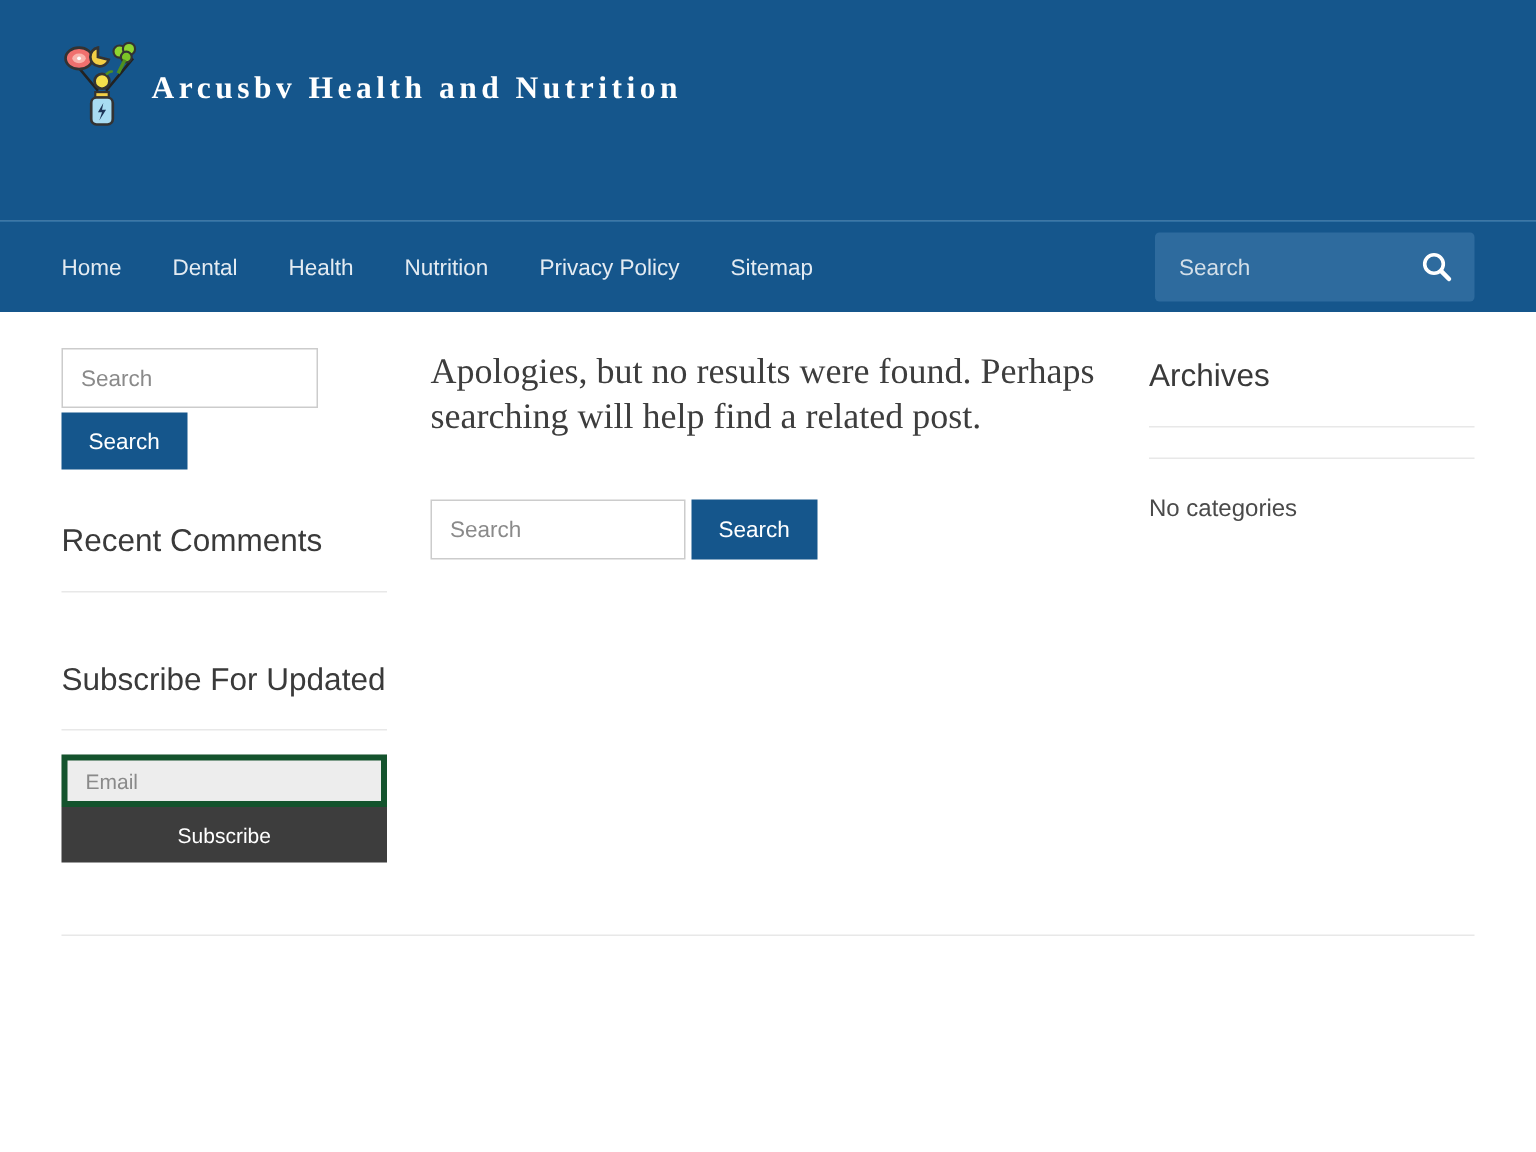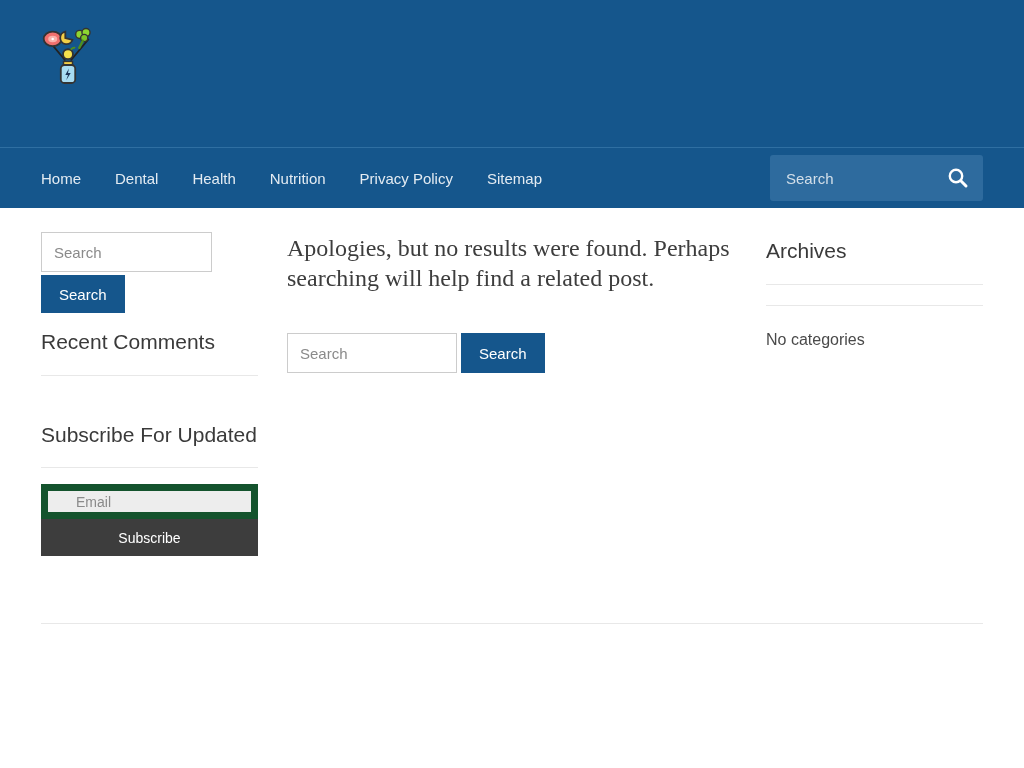--- a/index.html
+++ b/index.html
@@ -111,31 +111,31 @@
     background:#15568c;
     color:#ffffff;
     border:none;
     font-size:15px;
     padding:0 18px;
     height:38px;
     cursor:pointer;
     font-family:"Liberation Sans", sans-serif;
   }
   .left-search-btn { margin-top:3px; }
-  .recent-comments-title { margin-top:17px; }
+  .recent-comments-title { margin-top:36px; }
   .rc-divider { margin-top:21px; }
   .subscribe-title { margin-top:47px; }
   .sub-divider { margin-top:20px; }
   .email-input {
     margin-top:16px;
     width:217px; height:35px;
     background:#ededed;
-    border:7px solid #14532d;
+    border:4px solid #14532d;
     font-size:14px;
-    padding:0 28px;
+    padding:0 12px;
     color:#3d3d3d;
     outline:none;
     display:block;
     font-family:"Liberation Sans", sans-serif;
   }
   .email-input::placeholder { color:#8a8a8a; opacity:1; }
   .subscribe-btn {
     display:block;
     width:217px; height:37px;
     background:#3d3d3d;
@@ -205,20 +205,21 @@
           <path d="M47 14 L42 24" stroke="#4f8f1f" stroke-width="2.6"></path>
 
           <circle cx="30" cy="30" r="5.5" fill="#f5e04c" stroke="#333" stroke-width="2"></circle>
           <path d="M33 25 q3 -3 5 -2" stroke="#4f8f1f" stroke-width="2" fill="none"></path>
 
           <rect x="25" y="38" width="10" height="4" fill="#f2cf46" stroke="#333" stroke-width="1.6"></rect>
           <rect x="22" y="42" width="16" height="20" rx="4" fill="#a8dcf2" stroke="#333" stroke-width="2"></rect>
           <path d="M31 46 l-4 7 h3 l-2 6 5 -8 h-3 z" fill="#1d3557"></path>
         </svg>
       </span>
+      <h1 class="site-title">Arcusbv Health and Nutrition</h1>
     </div>
   </div>
 </header>
 
 <nav class="main-nav">
   <div class="container nav-inner">
     <ul class="nav-links">
       <li>
           <a href="#">Home</a>
         </li>

